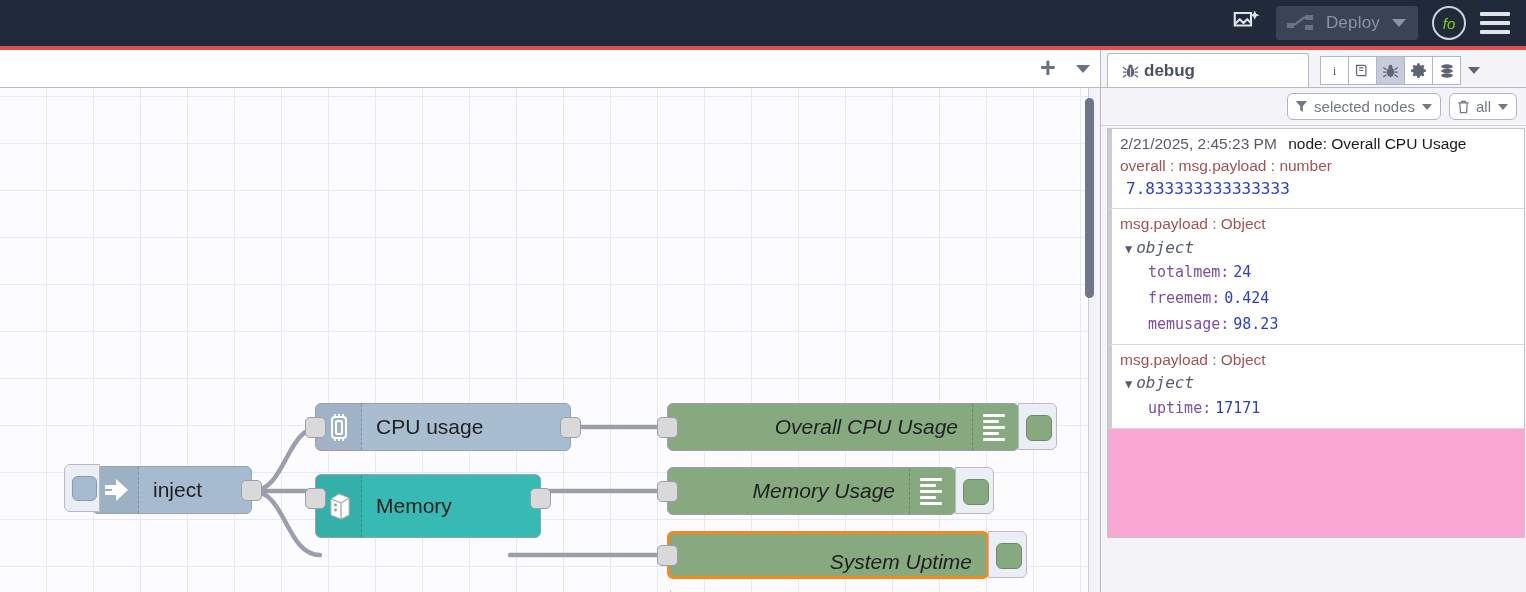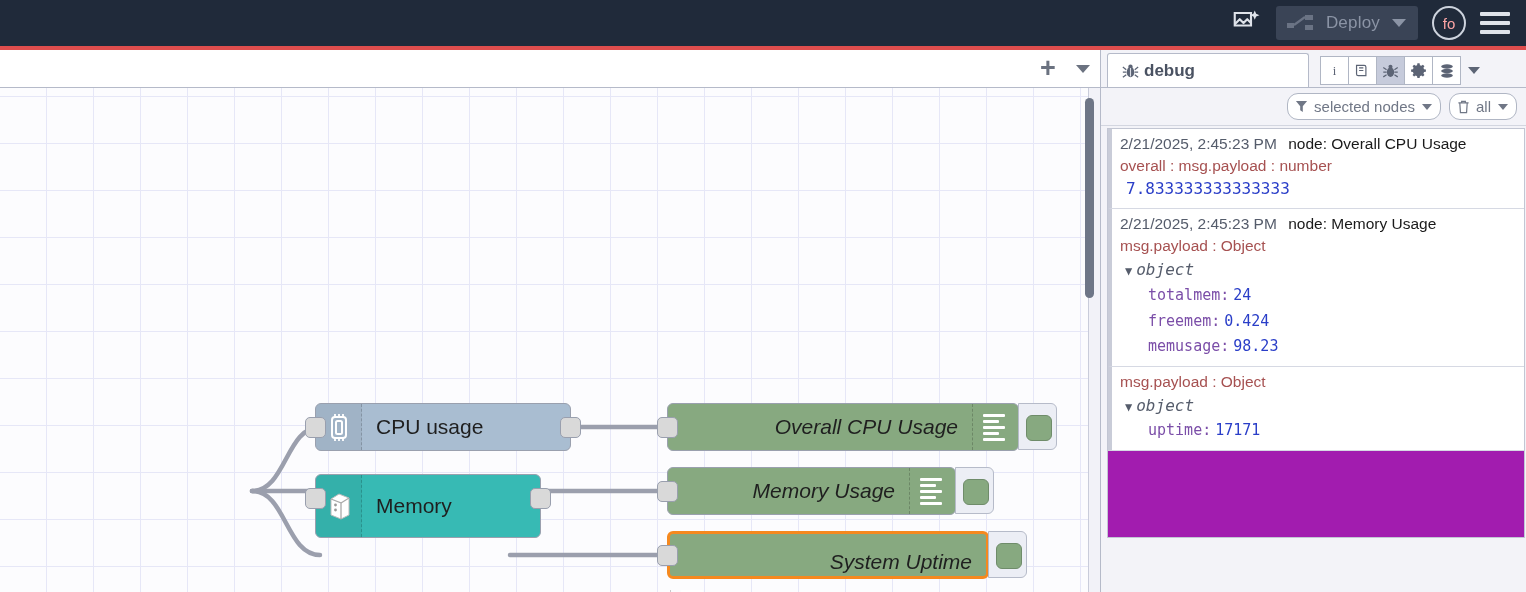--- a/index.html
+++ b/index.html
@@ -33,23 +33,23 @@
     color: #8b94a5; font-size: 17px; padding: 0 12px 0 10px;
     letter-spacing: .2px;
   }
   .caret-down {
     width: 0; height: 0; border-left: 7px solid transparent;
     border-right: 7px solid transparent; border-top: 8px solid #8b94a5;
     margin-right: 6px;
   }
   #user-avatar {
     width: 34px; height: 34px; border-radius: 50%;
-    border: 2px solid #cdd3dd; color: #fca5a5;
+    border: 2px solid #cdd3dd; color: #84cc16;
     display: flex; align-items: center; justify-content: center;
-    font-size: 15px; margin-right: 14px; cursor: pointer;
+    font-size: 15px; margin-right: 14px; cursor: pointer; font-style: italic;
   }
   #hamburger-button { display: flex; flex-direction: column; gap: 5px; cursor: pointer; }
   #hamburger-button i { display: block; width: 30px; height: 4px; background: #dfe3ea; border-radius: 1px; }
 
   
   #workspace { position: absolute; left: 0; top: 50px; width: 1100px; height: 542px; background: #fff; }
   #tabbar {
     position: absolute; left: 0; top: 0; width: 1100px; height: 38px;
     background: #fff; border-bottom: 1px solid #b5bac9;
     display: flex; align-items: center; justify-content: flex-end;
@@ -152,28 +152,28 @@
   .sb-icon.active { background: #c6cbdb; }
   .sb-caret { width: 26px; height: 29px; display: flex; align-items: center; justify-content: center; cursor: pointer; }
 
   #filter-row {
     position: absolute; left: 0; top: 38px; width: 426px; height: 38px;
     background: #f3f3f8; display: flex; align-items: center;
     justify-content: flex-end; padding-right: 10px; gap: 8px;
     border-bottom: 1px solid #d3d6e0;
   }
   .filter-btn {
-    height: 27px; background: #fff; border: 1px solid #b0b6c4; border-radius: 11px;
+    height: 27px; background: #fff; border: 1px solid #b0b6c4; border-radius: 6px;
     display: flex; align-items: center; padding: 0 7px; gap: 6px; cursor: pointer;
   }
   .filter-btn span { font-size: 15px; color: #707786; }
 
   #debug-list {
     position: absolute; left: 6px; top: 78px; width: 418px; height: 410px;
-    background: #a21caf; border: 1px solid #c2c6d3; overflow: hidden;
+    background: #f9a8d4; border: 1px solid #c2c6d3; overflow: hidden;
   }
   .dbg-msg {
     border-bottom: 1px solid #d6d9e3; border-left: 4px solid #c9ccd8;
     padding: 4px 6px 6px 8px; background: #fff;
   }
   .dbg-head { font-size: 15.5px; color: #555c6b; line-height: 1.45; }
   .dbg-head .nodename { color: #1a1a1a; padding-left: 7px; }
   .dbg-topic { font-size: 15.5px; color: #a65151; line-height: 1.4; }
   .dbg-val {
     font-family: "DejaVu Sans Mono", monospace; font-size: 16px;
@@ -242,20 +242,32 @@
       <g fill="none" stroke="#9b9fad" stroke-width="4.5" stroke-linecap="round">
         <path d="M252 403 C 286 403, 286 339, 320 339"></path>
         <path d="M252 403 L 320 403"></path>
         <path d="M252 403 C 286 403, 286 467, 320 467"></path>
         <path d="M578 339 L 670 339"></path>
         <path d="M544 403 L 670 403"></path>
         <path d="M510 467 L 670 467"></path>
       </g>
     </svg>
 
+    <div class="node inject-node" style="left:92px; top:378px; width:160px; height:48px;">
+      <div class="btn-tab">
+          <i></i>
+        </div>
+      <div class="node-icon-cell">
+        <svg width="30" height="26" viewBox="0 0 30 26">
+          <path d="M4 8 h11 v-6 l12 11 -12 11 v-6 h-11 v-4 h7 v-2 h-7 z" fill="#fff"></path>
+        </svg>
+      </div>
+      <div class="node-label">inject</div>
+      <div class="port" style="right:-11px; top:13px;"></div>
+    </div>
 
     <div class="node cpu-node" style="left:315px; top:315px; width:256px; height:48px;">
       <div class="port" style="left:-11px; top:13px;"></div>
       <div class="node-icon-cell">
         <svg width="28" height="30" viewBox="0 0 28 30" fill="none" stroke="#fff" stroke-width="2">
           <rect x="7" y="5" width="14" height="21" rx="3"></rect>
           <rect x="11" y="9" width="6" height="13" rx="1.5"></rect>
           <path d="M10 5V2M14 5V2M18 5V2M10 29v-3M14 29v-3M18 29v-3" stroke-width="1.8"></path>
         </svg>
       </div>
@@ -415,24 +427,20 @@
     <div class="dbg-msg">
       <div class="dbg-head">
         <span>2/21/2025, 2:45:23 PM</span>
         <span class="nodename">node: Overall CPU Usage</span>
       </div>
       <div class="dbg-topic">overall : msg.payload : number</div>
       <div class="dbg-val">7.833333333333333</div>
     </div>
 
     <div class="dbg-msg">
-      <div class="dbg-head">
-        <span>2/21/2025, 2:45:23 PM</span>
-        <span class="nodename">node: Memory Usage</span>
-      </div>
       <div class="dbg-topic">msg.payload : Object</div>
       <div class="dbg-obj">
         <span class="tri">▼</span><span>object</span>
       </div>
       <div class="dbg-prop">
         <span>totalmem:</span><b>24</b>
       </div>
       <div class="dbg-prop">
         <span>freemem:</span><b>0.424</b>
       </div>

